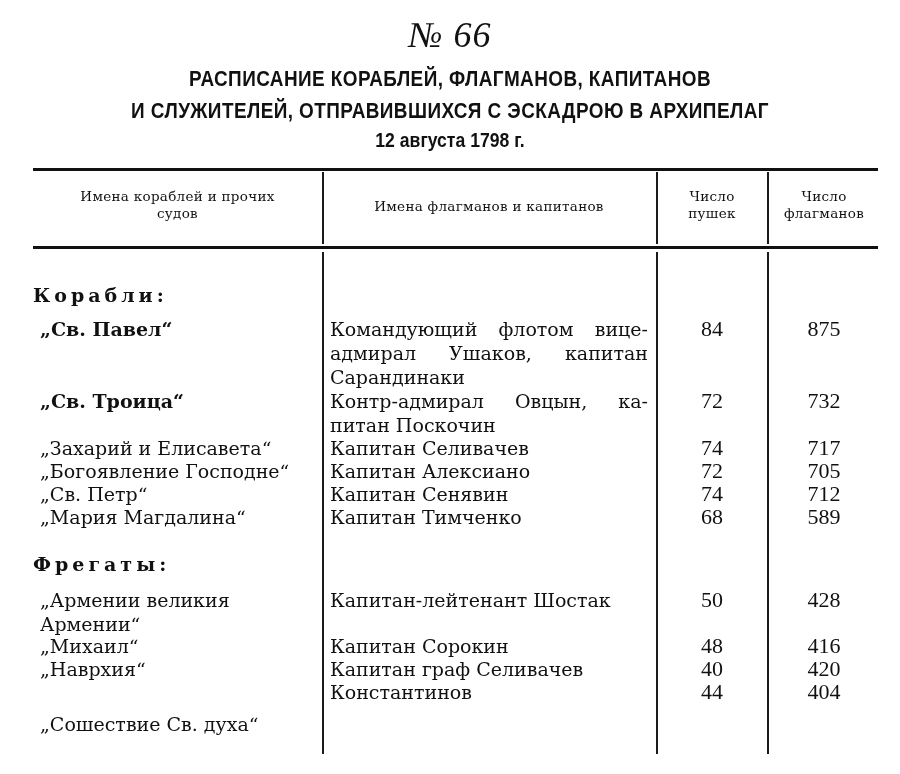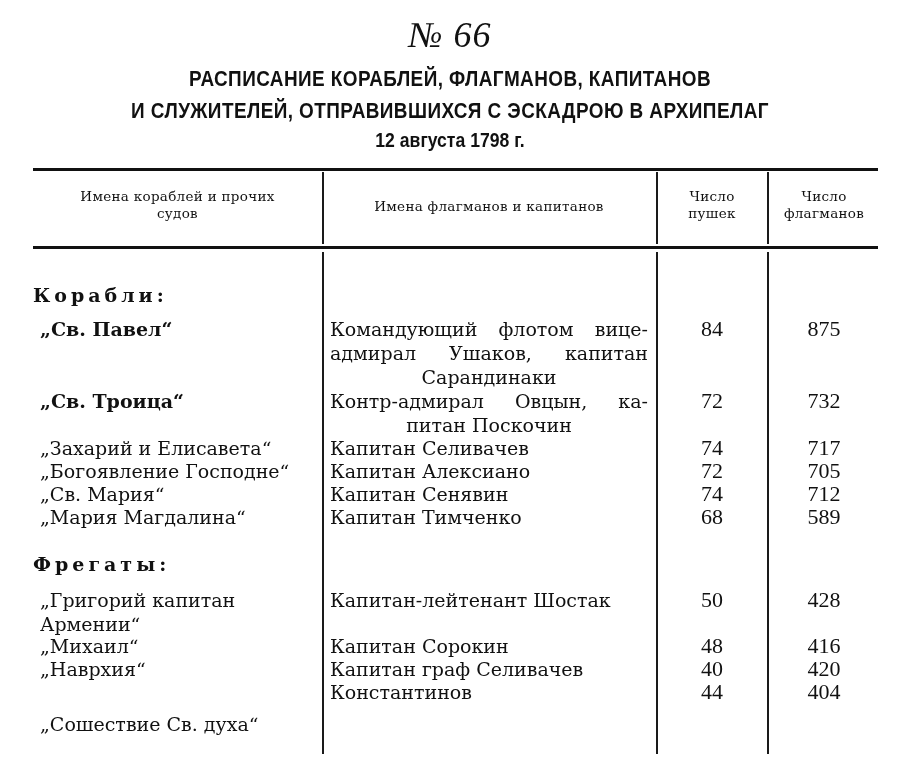--- a/index.html
+++ b/index.html
@@ -92,57 +92,57 @@
   <div>Число</div>
   <div>флагманов</div>
 </div>
 
 <div class="abs section" style="left:33px; top:284px;">Корабли:</div>
 
 <div class="abs cell ship bold c1" style="top:317px">„Св. Павел“</div>
 <div class="abs c2 cap" style="top:317px">
   <div class="cap just">Командующий флотом вице-</div>
   <div class="cap just">адмирал Ушаков, капитан</div>
-  <div class="cap" style="text-align:center">Сарандинаки</div>
+  <div class="cap" style="text-align:left">Сарандинаки</div>
 </div>
 <div class="abs num c3" style="top:317px">84</div>
 <div class="abs num c4" style="top:317px">875</div>
 
 <div class="abs cell ship bold c1" style="top:389px">„Св. Троица“</div>
 <div class="abs c2" style="top:389px">
   <div class="cap just">Контр-адмирал Овцын, ка-</div>
-  <div class="cap" style="text-align:center">питан Поскочин</div>
+  <div class="cap" style="text-align:left">питан Поскочин</div>
 </div>
 <div class="abs num c3" style="top:389px">72</div>
 <div class="abs num c4" style="top:389px">732</div>
 
 <div class="abs cell ship c1" style="top:436px">„Захарий и Елисавета“</div>
 <div class="abs cell cap c2" style="top:436px">Капитан Селивачев</div>
 <div class="abs num c3" style="top:436px">74</div>
 <div class="abs num c4" style="top:436px">717</div>
 
 <div class="abs cell ship c1" style="top:459px">„Богоявление Господне“</div>
 <div class="abs cell cap c2" style="top:459px">Капитан Алексиано</div>
 <div class="abs num c3" style="top:459px">72</div>
 <div class="abs num c4" style="top:459px">705</div>
 
-<div class="abs cell ship c1" style="top:482px">„Св. Мария“</div>
+<div class="abs cell ship c1" style="top:482px">„Св. Петр“</div>
 <div class="abs cell cap c2" style="top:482px">Капитан Сенявин</div>
 <div class="abs num c3" style="top:482px">74</div>
 <div class="abs num c4" style="top:482px">712</div>
 
 <div class="abs cell ship c1" style="top:505px">„Мария Магдалина“</div>
 <div class="abs cell cap c2" style="top:505px">Капитан Тимченко</div>
 <div class="abs num c3" style="top:505px">68</div>
 <div class="abs num c4" style="top:505px">589</div>
 
 <div class="abs section" style="left:33px; top:553px;">Фрегаты:</div>
 
 <div class="abs c1" style="top:588px">
-  <div class="cell ship">„Григорий капитан</div>
+  <div class="cell ship">„Армении великия</div>
   <div class="cell ship">Армении“</div>
 </div>
 <div class="abs cell cap c2" style="top:588px">Капитан-лейтенант Шостак</div>
 <div class="abs num c3" style="top:588px">50</div>
 <div class="abs num c4" style="top:588px">428</div>
 
 <div class="abs cell ship c1" style="top:634px">„Михаил“</div>
 <div class="abs cell cap c2" style="top:634px">Капитан Сорокин</div>
 <div class="abs num c3" style="top:634px">48</div>
 <div class="abs num c4" style="top:634px">416</div>

